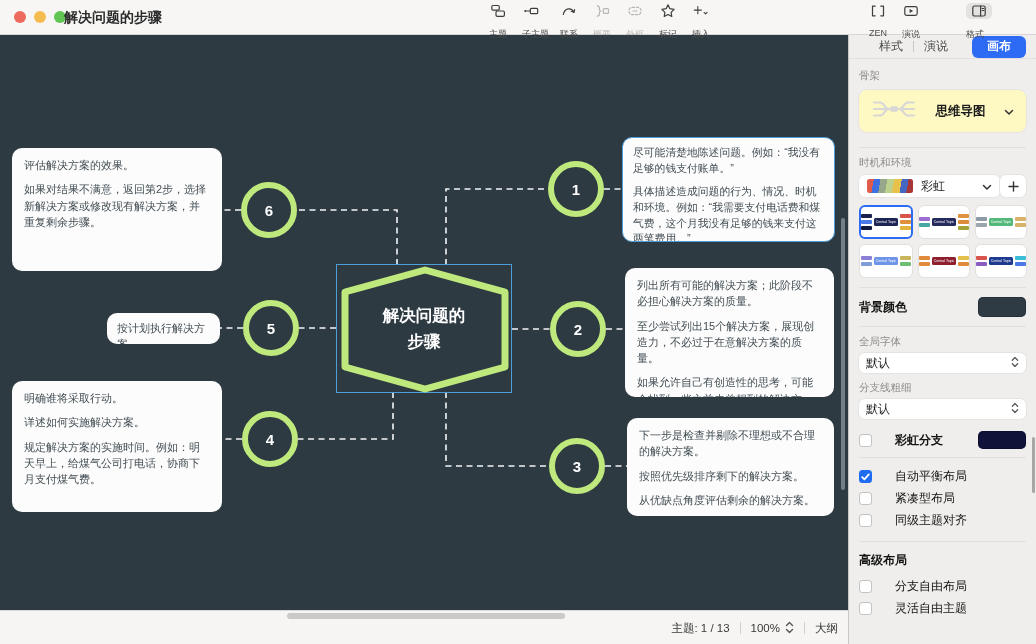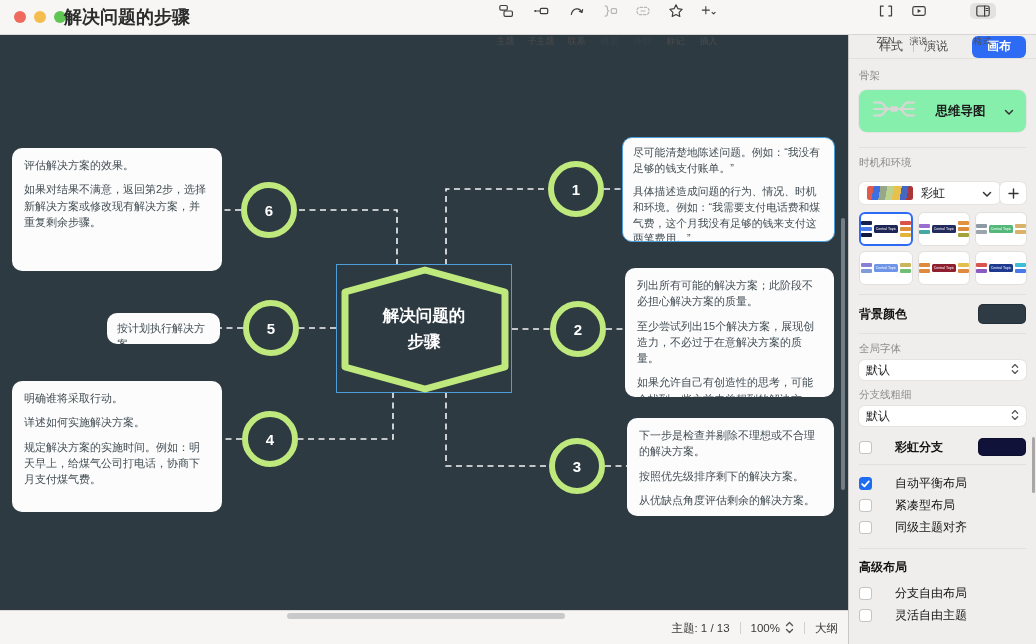--- a/index.html
+++ b/index.html
@@ -5,25 +5,25 @@
   * { margin:0; padding:0; box-sizing:border-box; }
   html,body { width:1036px; height:644px; overflow:hidden; }
   body { font-family:"Liberation Sans","DejaVu Sans",sans-serif; background:#f7f6f5; position:relative; }
 
   
   .titlebar { position:absolute; left:0; top:0; width:1036px; height:35px;
               background:#f7f6f5; border-bottom:1px solid #d8d6d4; z-index:5; }
   .traffic { position:absolute; left:14px; top:11px; display:flex; gap:8px; }
   .light { width:12px; height:12px; border-radius:50%; }
   .light.red { background:#ee6a5f; } .light.yellow { background:#f5bd4f; } .light.green { background:#61c554; }
-  .doc-title { position:absolute; left:64px; top:9px; font-size:18px; font-weight:bold; color:#2c2c2c; line-height:16px; }
+  .doc-title { position:absolute; left:64px; top:9px; font-size:14px; font-weight:bold; color:#2c2c2c; line-height:16px; }
   .tb-center { position:absolute; left:489px; top:3px; display:flex; }
   .tb-right-group { position:absolute; left:869px; top:3px; display:flex; }
   .tb-format { position:absolute; left:966px; top:3px; display:flex; }
-  .tb-item { width:33px; display:flex; flex-direction:column; align-items:center; gap:16px; cursor:default; }
+  .tb-item { width:33px; display:flex; flex-direction:column; align-items:flex-start; gap:9px; cursor:default; }
   .tb-item .ic { width:17px; height:16px; display:flex; align-items:center; justify-content:center; }
   .tb-item .ic.boxed { background:#e4e2e0; border-radius:5px; width:26px; }
   .tb-item .lbl { font-size:9px; color:#4c4c4c; white-space:nowrap; }
   .tb-item.disabled { opacity:0.34; }
   .tb-item svg { stroke:#3e3e3e; fill:none; stroke-width:1.2; stroke-linecap:round; stroke-linejoin:round; }
 
   
   .canvas { position:absolute; left:0; top:35px; width:848px; height:575px; background:#2d3a42; overflow:hidden; }
   .lines-svg { position:absolute; left:0; top:0; }
   .topic-box { position:absolute; background:#fcfcfc; border-radius:10px; padding:9px 12px;
@@ -60,25 +60,25 @@
   
   .sidebar { position:absolute; left:848px; top:35px; width:188px; height:609px; background:#efeeec;
              border-left:1px solid #c9c7c5; overflow:hidden; }
   .side-tabs { height:24px; display:flex; align-items:center; padding:0 10px 0 20px; gap:0; border-bottom:1px solid #e2e0de; }
   .side-tab { font-size:12px; color:#4a4a4a; padding:2px 10px; }
   .tab-divider { width:1px; height:11px; background:#c9c7c5; }
   .side-tab.active { background:#2e6bf5; color:#fff; border-radius:6px; padding:2.5px 15px; margin-left:14px; font-weight:bold; }
   .side-pad { padding:0 10px; }
   .sec-label { font-size:10.5px; color:#8e8c8a; }
   .side-divider { height:1px; background:#e2e0de; margin:0 10px; }
-  .skeleton-card { margin-top:7px; height:42px; background:#86efac; border-radius:8px; box-shadow:0 0 0 1px #e6e4e2;
+  .skeleton-card { margin-top:7px; height:42px; background:#fef9c3; border-radius:8px; box-shadow:0 0 0 1px #e6e4e2;
                    display:flex; align-items:center; padding:0 12px; }
   .skeleton-card .sk-name { flex:1; text-align:center; font-size:12.5px; font-weight:bold; color:#1c1c1c; }
   .chev svg { stroke:#333; fill:none; stroke-width:1.5; stroke-linecap:round; stroke-linejoin:round; }
-  .scheme-row { margin-top:12px; display:flex; }
+  .scheme-row { margin-top:5px; display:flex; }
   .scheme-select { flex:1; height:22px; background:#fff; border-radius:6px; box-shadow:0 0 0 1px #e6e4e2;
                    display:flex; align-items:center; gap:8px; padding:0 8px; }
   .rainbow { width:46px; height:14px; border-radius:2.5px;
              background:linear-gradient(100deg,#e25a4a 0 14%,#3d6fe0 14% 28%,#97a88a 28% 42%,#bcd18e 42% 56%,#e8c14d 56% 72%,#4467c4 72% 86%,#a93639 86% 100%); }
   .scheme-select .sch-name { flex:1; font-size:12px; color:#1c1c1c; }
   .add-btn { width:26px; height:22px; background:#fff; border-radius:6px; box-shadow:0 0 0 1px #e6e4e2;
              display:flex; align-items:center; justify-content:center; }
   .add-btn svg { stroke:#333; stroke-width:1.4; stroke-linecap:round; }
   .scheme-grid { margin-top:8px; display:grid; grid-template-columns:repeat(3,1fr); gap:5px; }
   .scheme-card { height:34px; background:#fff; border:1px solid #e2e0de; border-radius:6px;

